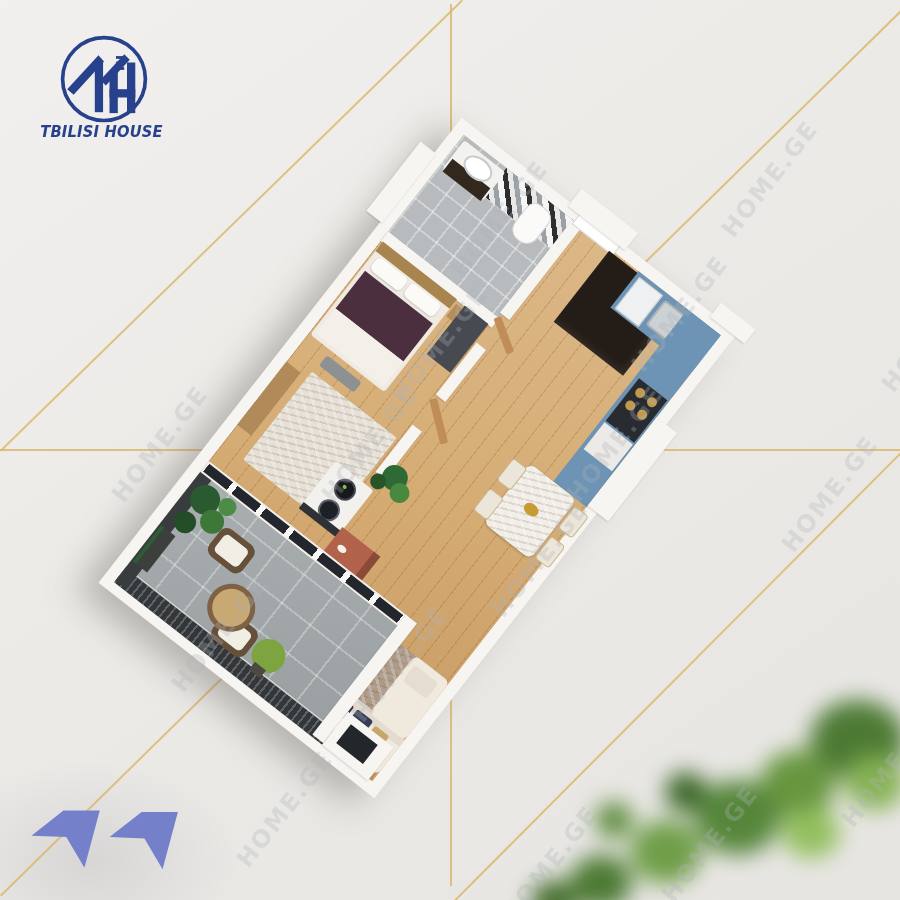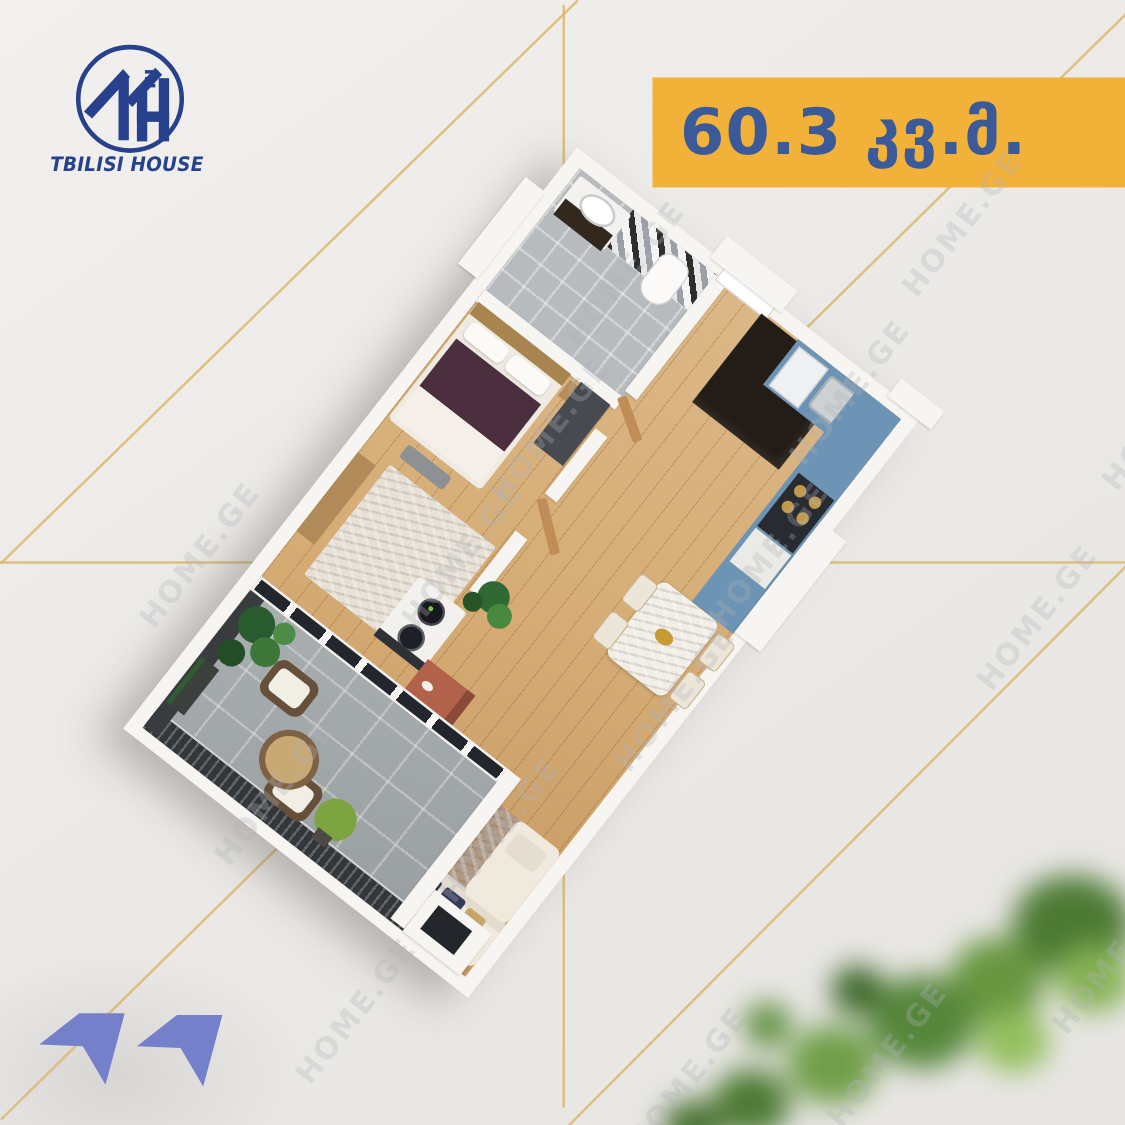--- a/index.html
+++ b/index.html
@@ -183,24 +183,20 @@
       <span class="wm" style="left: 545px; top: 430px; color: rgba(175, 179, 186, 0.3);">HOME.GE</span>
       <span class="wm" style="left: 610px; top: 300px; color: rgba(175, 179, 186, 0.3);">HOME.GE</span>
       <span class="wm" style="left: 700px; top: 165px; color: rgba(175, 179, 186, 0.3);">HOME.GE</span>
       <span class="wm" style="left: 760px; top: 480px; color: rgba(175, 179, 186, 0.3);">HOME.GE</span>
       <span class="wm" style="left: 820px; top: 755px; color: rgba(175, 179, 186, 0.3);">HOME.GE</span>
       <span class="wm" style="left: 640px; top: 830px; color: rgba(175, 179, 186, 0.3);">HOME.GE</span>
       <span class="wm" style="left: 480px; top: 850px; color: rgba(175, 179, 186, 0.3);">HOME.GE</span>
       <span class="wm" style="left: 860px; top: 320px; color: rgba(175, 179, 186, 0.3);">HOME.GE</span>
     </div>
 
-  <div id="area-banner" style="background: rgb(242, 177, 56);">
-    <span class="txt" style="color: rgb(59, 90, 153);">60.3</span>
-    <span class="txt" style="margin-left: 18px; color: rgb(59, 90, 153);">კვ.მ.</span>
-  </div>
 
   <div id="th-logo">
     <svg style="position:absolute;left:3px;top:2px;" width="92" height="92" viewBox="0 0 100 100" aria-label="TH">
       <circle cx="50" cy="49" r="45" fill="none" stroke="#27418c" stroke-width="4"></circle>
       <polygon points="10,60 44,23 50,30 17,66" fill="#27418c"></polygon>
       <rect x="40" y="31" width="9" height="54" fill="#27418c"></rect>
       <polygon points="46,50 72,22 78,28 52,56" fill="#27418c"></polygon>
       <rect x="56" y="40" width="9" height="46" fill="#27418c"></rect>
       <rect x="75" y="31" width="9" height="55" fill="#27418c"></rect>
       <rect x="56" y="60" width="28" height="9" fill="#27418c"></rect>

